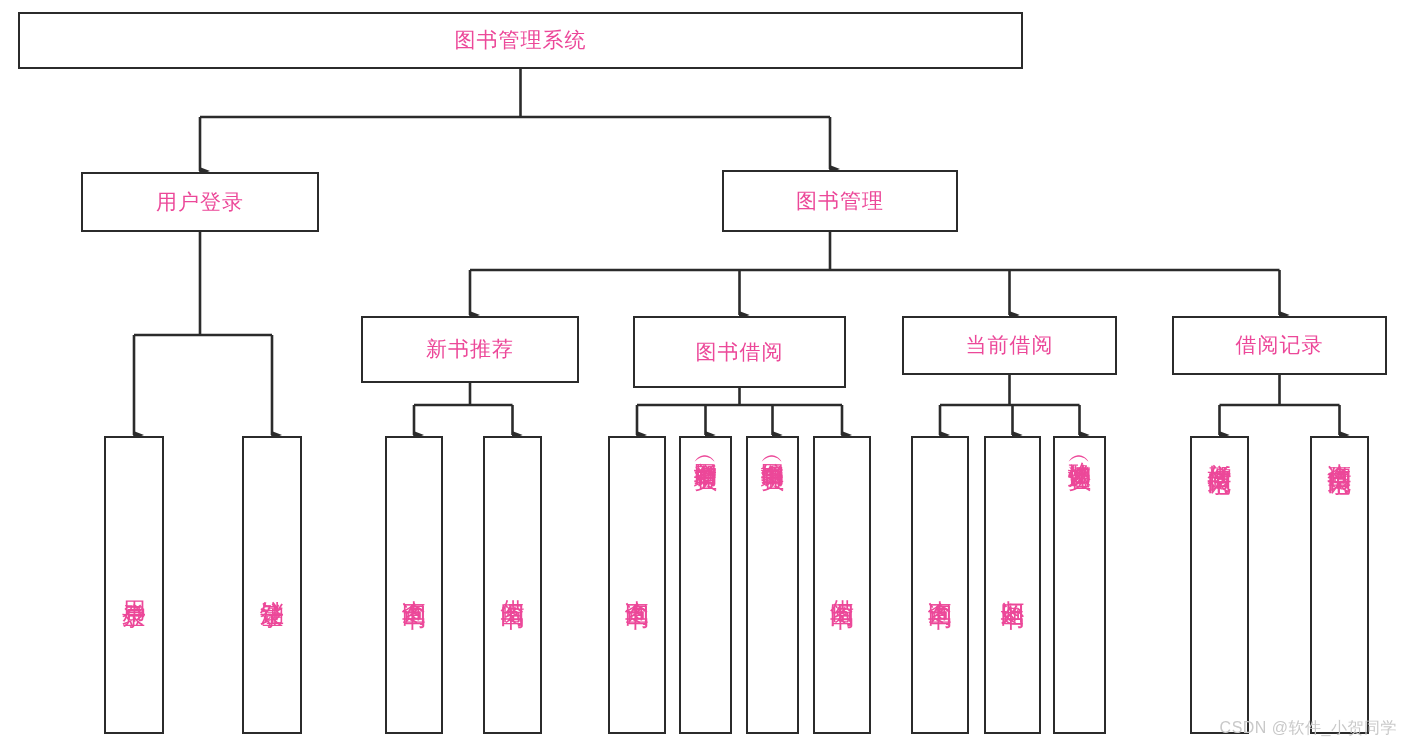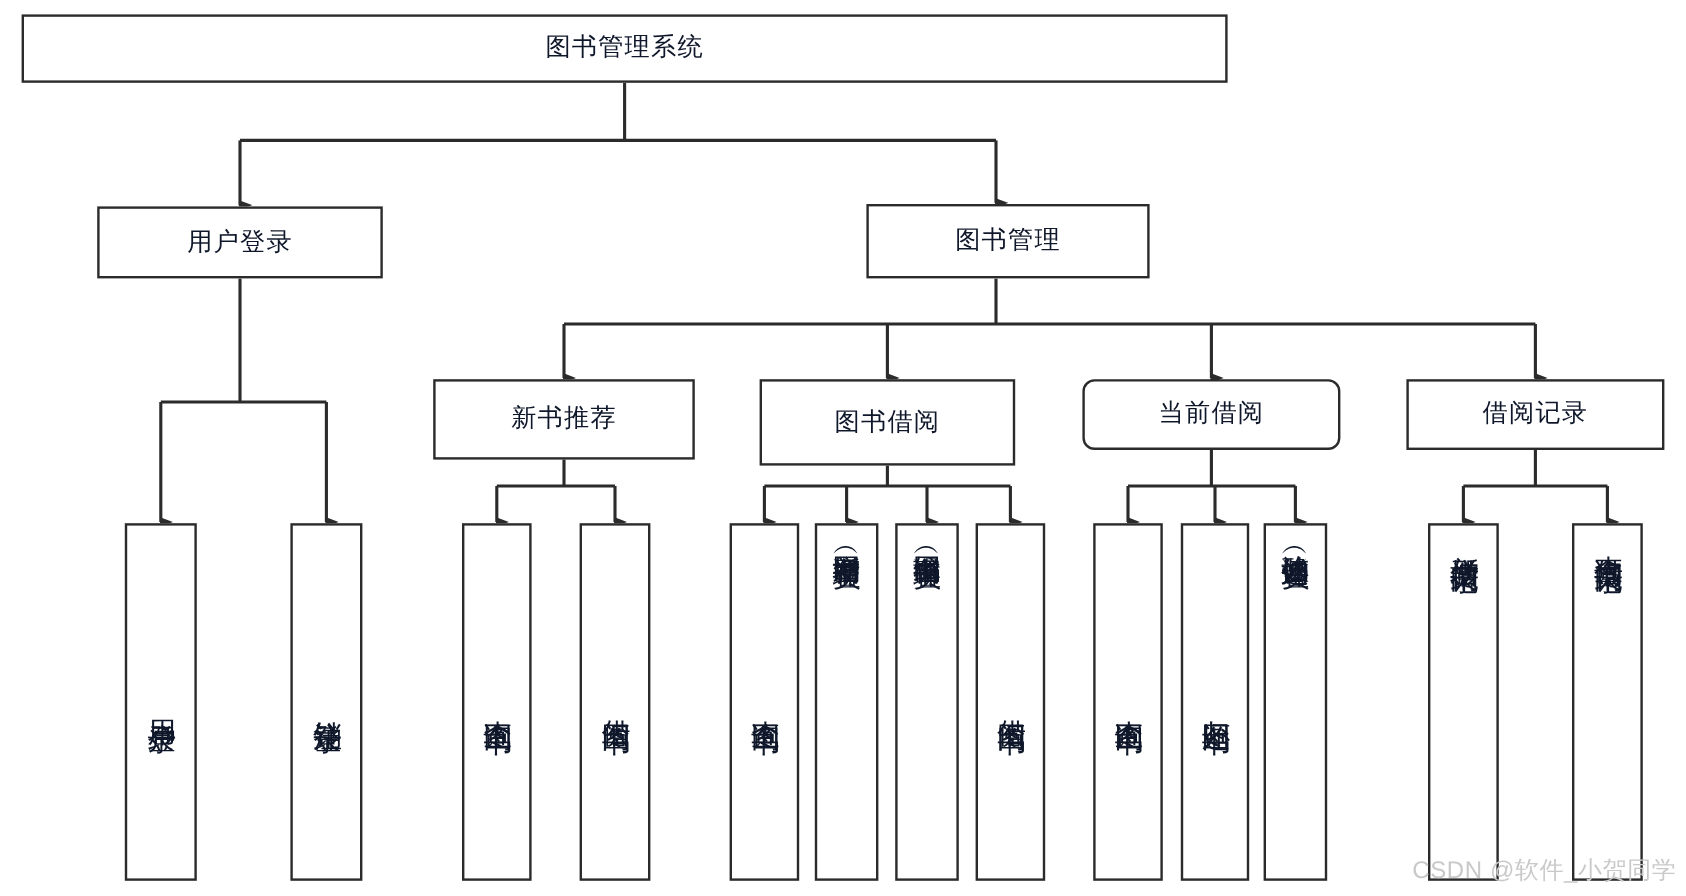--- a/index.html
+++ b/index.html
@@ -26,21 +26,21 @@
     pointer-events: none;
   }
   .node {
     position: absolute;
     box-sizing: border-box;
     background: #ffffff;
     border: 2px solid #2b2b2b;
     display: flex;
     align-items: center;
     justify-content: center;
-    color: #0f172a;
+    color: #ec4899;
   }
   .node .label {
     text-align: center;
     line-height: 1.25;
     white-space: nowrap;
   }
   .node.horiz .label {
     font-size: 21px;
     letter-spacing: 1px;
   }
@@ -61,21 +61,21 @@
     letter-spacing: 1px;
   }
   .node.centered-vert {
     align-items: center;
     padding-top: 0;
   }
   #watermark {
     position: absolute;
     right: 8px;
     bottom: 8px;
-    font-size: 20px;
+    font-size: 16px;
     color: #c9c9c9;
     letter-spacing: 0.5px;
     white-space: nowrap;
     user-select: none;
   }
 </style>
 </head>
 <body>
 
 <div id="canvas">
@@ -131,21 +131,21 @@
       </div>
       <div class="node horiz" style="left: 712px; top: 170px; width: 236px; height: 62px; margin-left: 10px;">
         <span class="label">图书管理</span>
       </div>
       <div class="node horiz" style="left: 361px; top: 316px; width: 218px; height: 67px;">
         <span class="label">新书推荐</span>
       </div>
       <div class="node horiz" style="left: 633px; top: 316px; width: 213px; height: 72px;">
         <span class="label">图书借阅</span>
       </div>
-      <div class="node horiz" style="left: 902px; top: 316px; width: 215px; height: 59px; border-radius: 10px;">
+      <div class="node horiz" style="left: 902px; top: 316px; width: 215px; height: 59px;">
         <span class="label">当前借阅</span>
       </div>
       <div class="node horiz" style="left: 1172px; top: 316px; width: 215px; height: 59px;">
         <span class="label">借阅记录</span>
       </div>
       <div class="node vert centered-vert" style="left: 104px; top: 436px; width: 60px; height: 298px;">
         <span class="label">用户登录</span>
       </div>
       <div class="node vert centered-vert" style="left: 242px; top: 436px; width: 60px; height: 298px;">
         <span class="label">注销登录</span>

